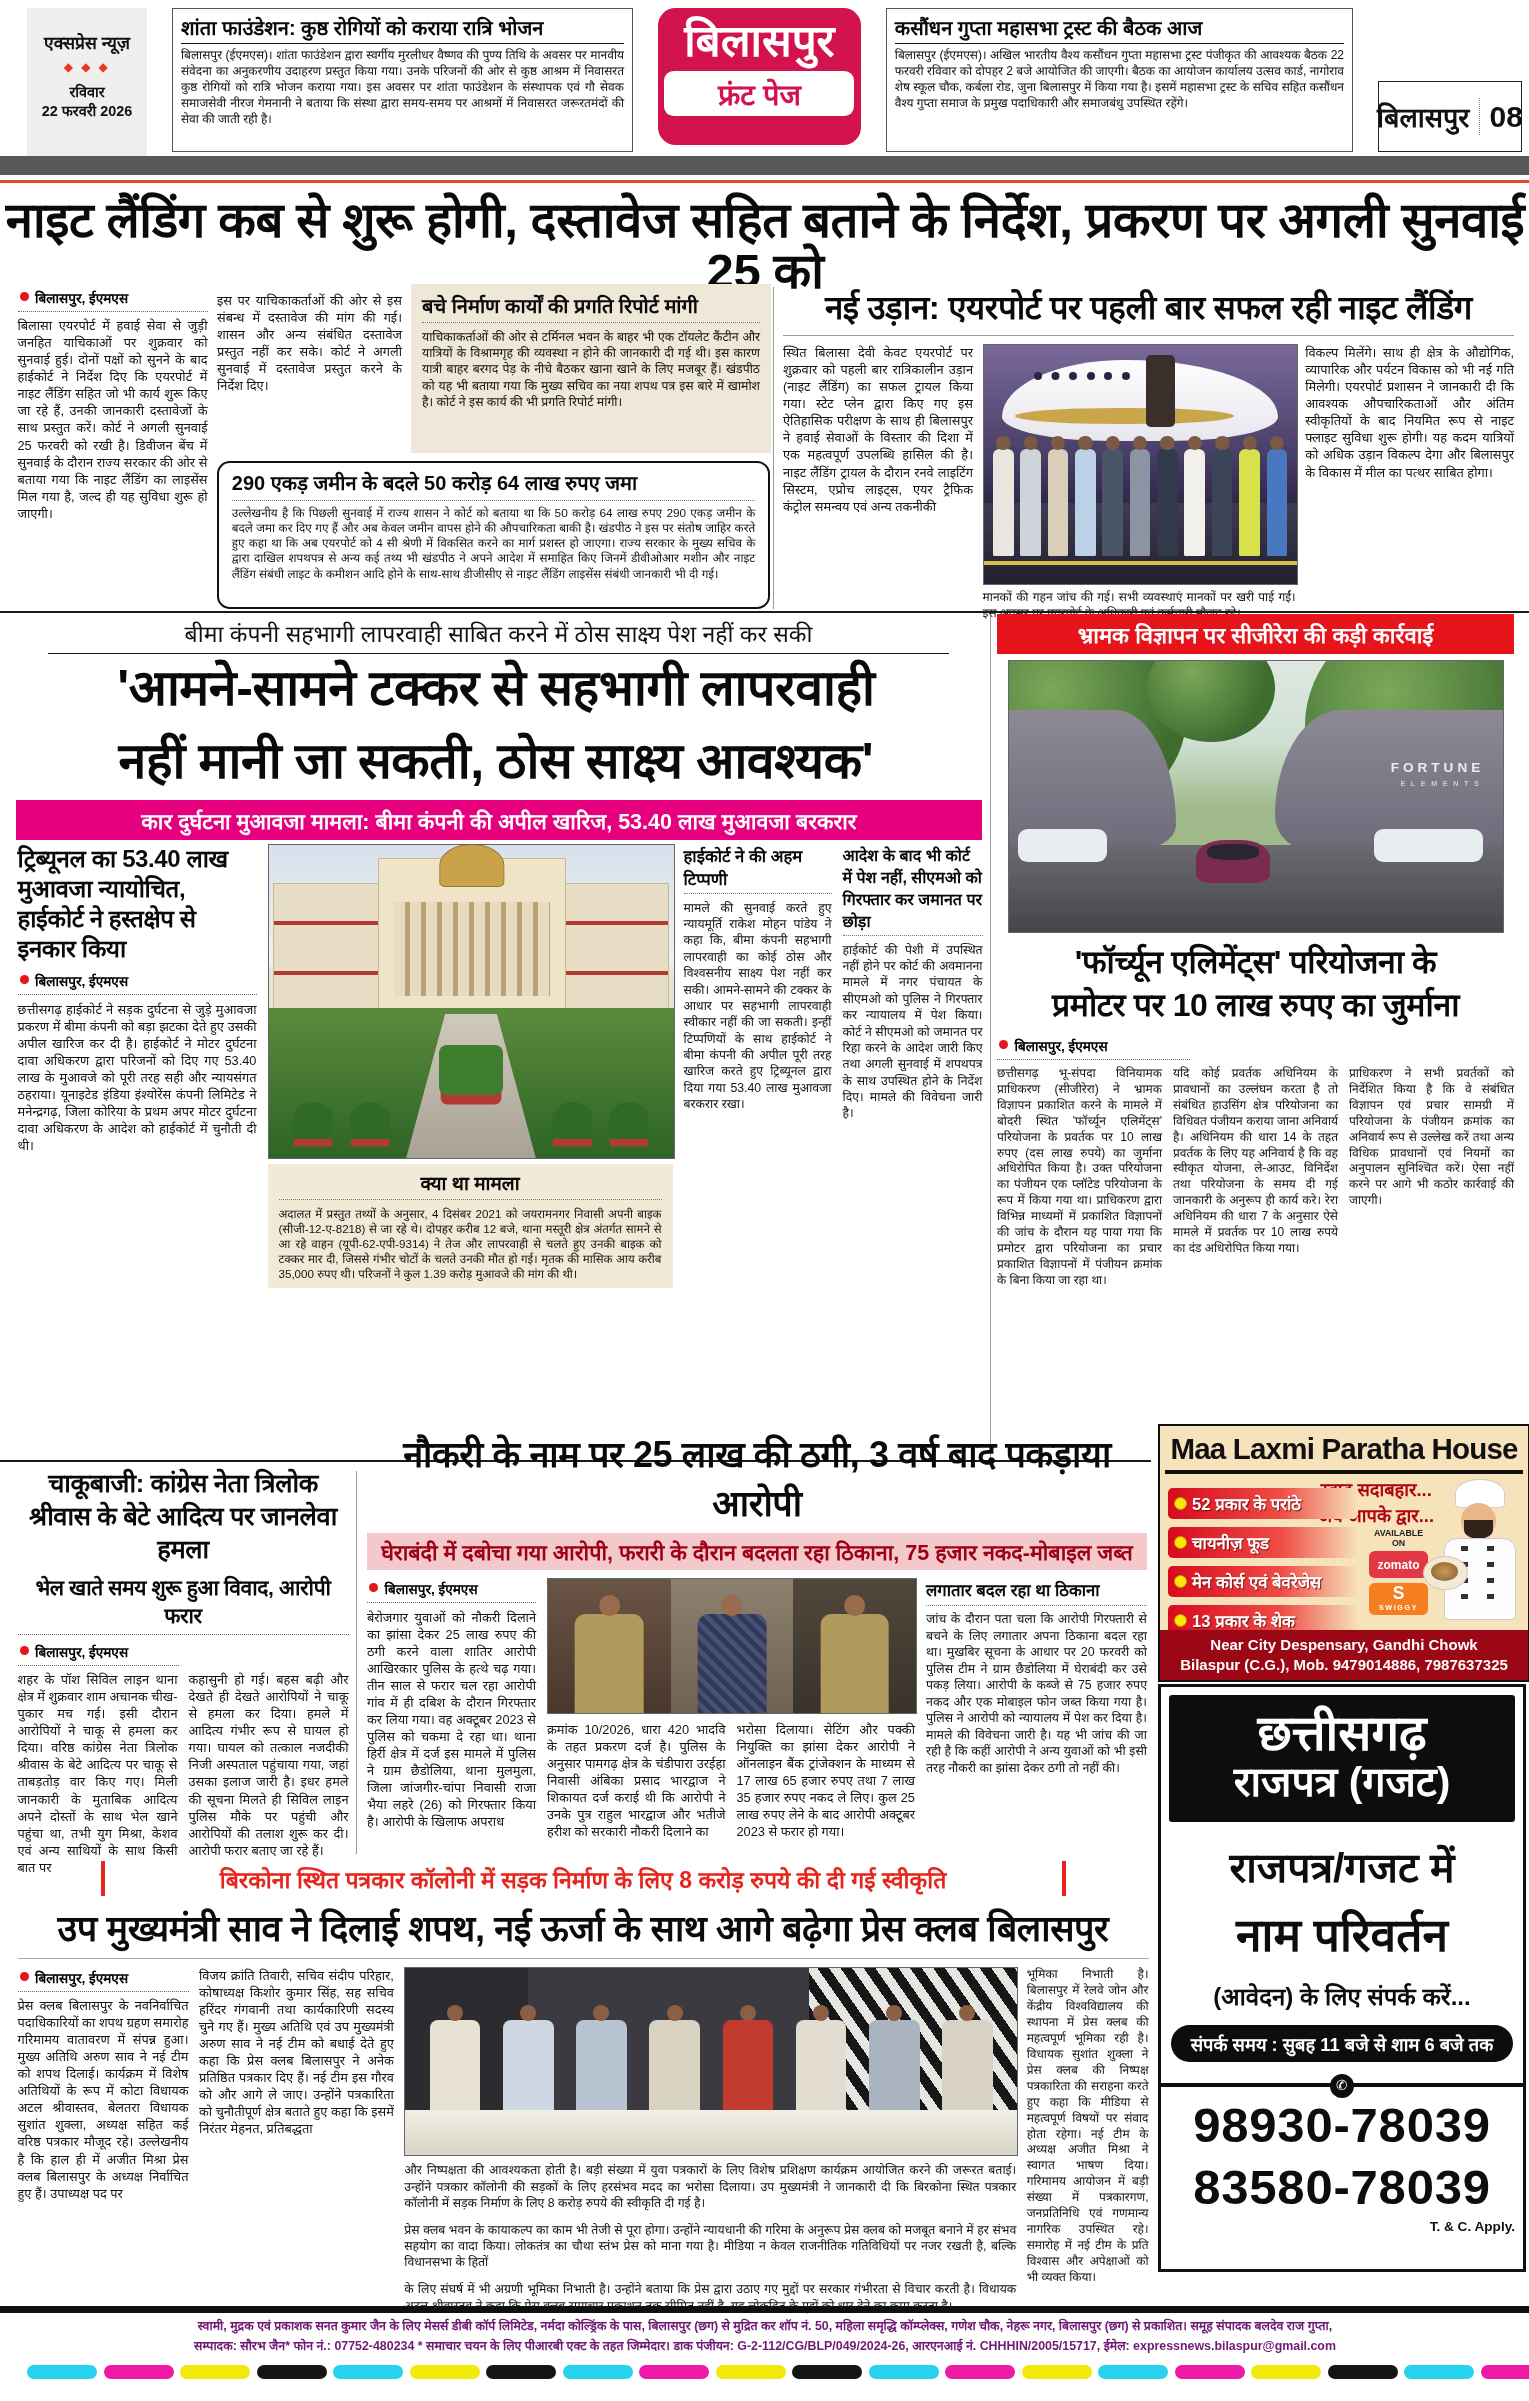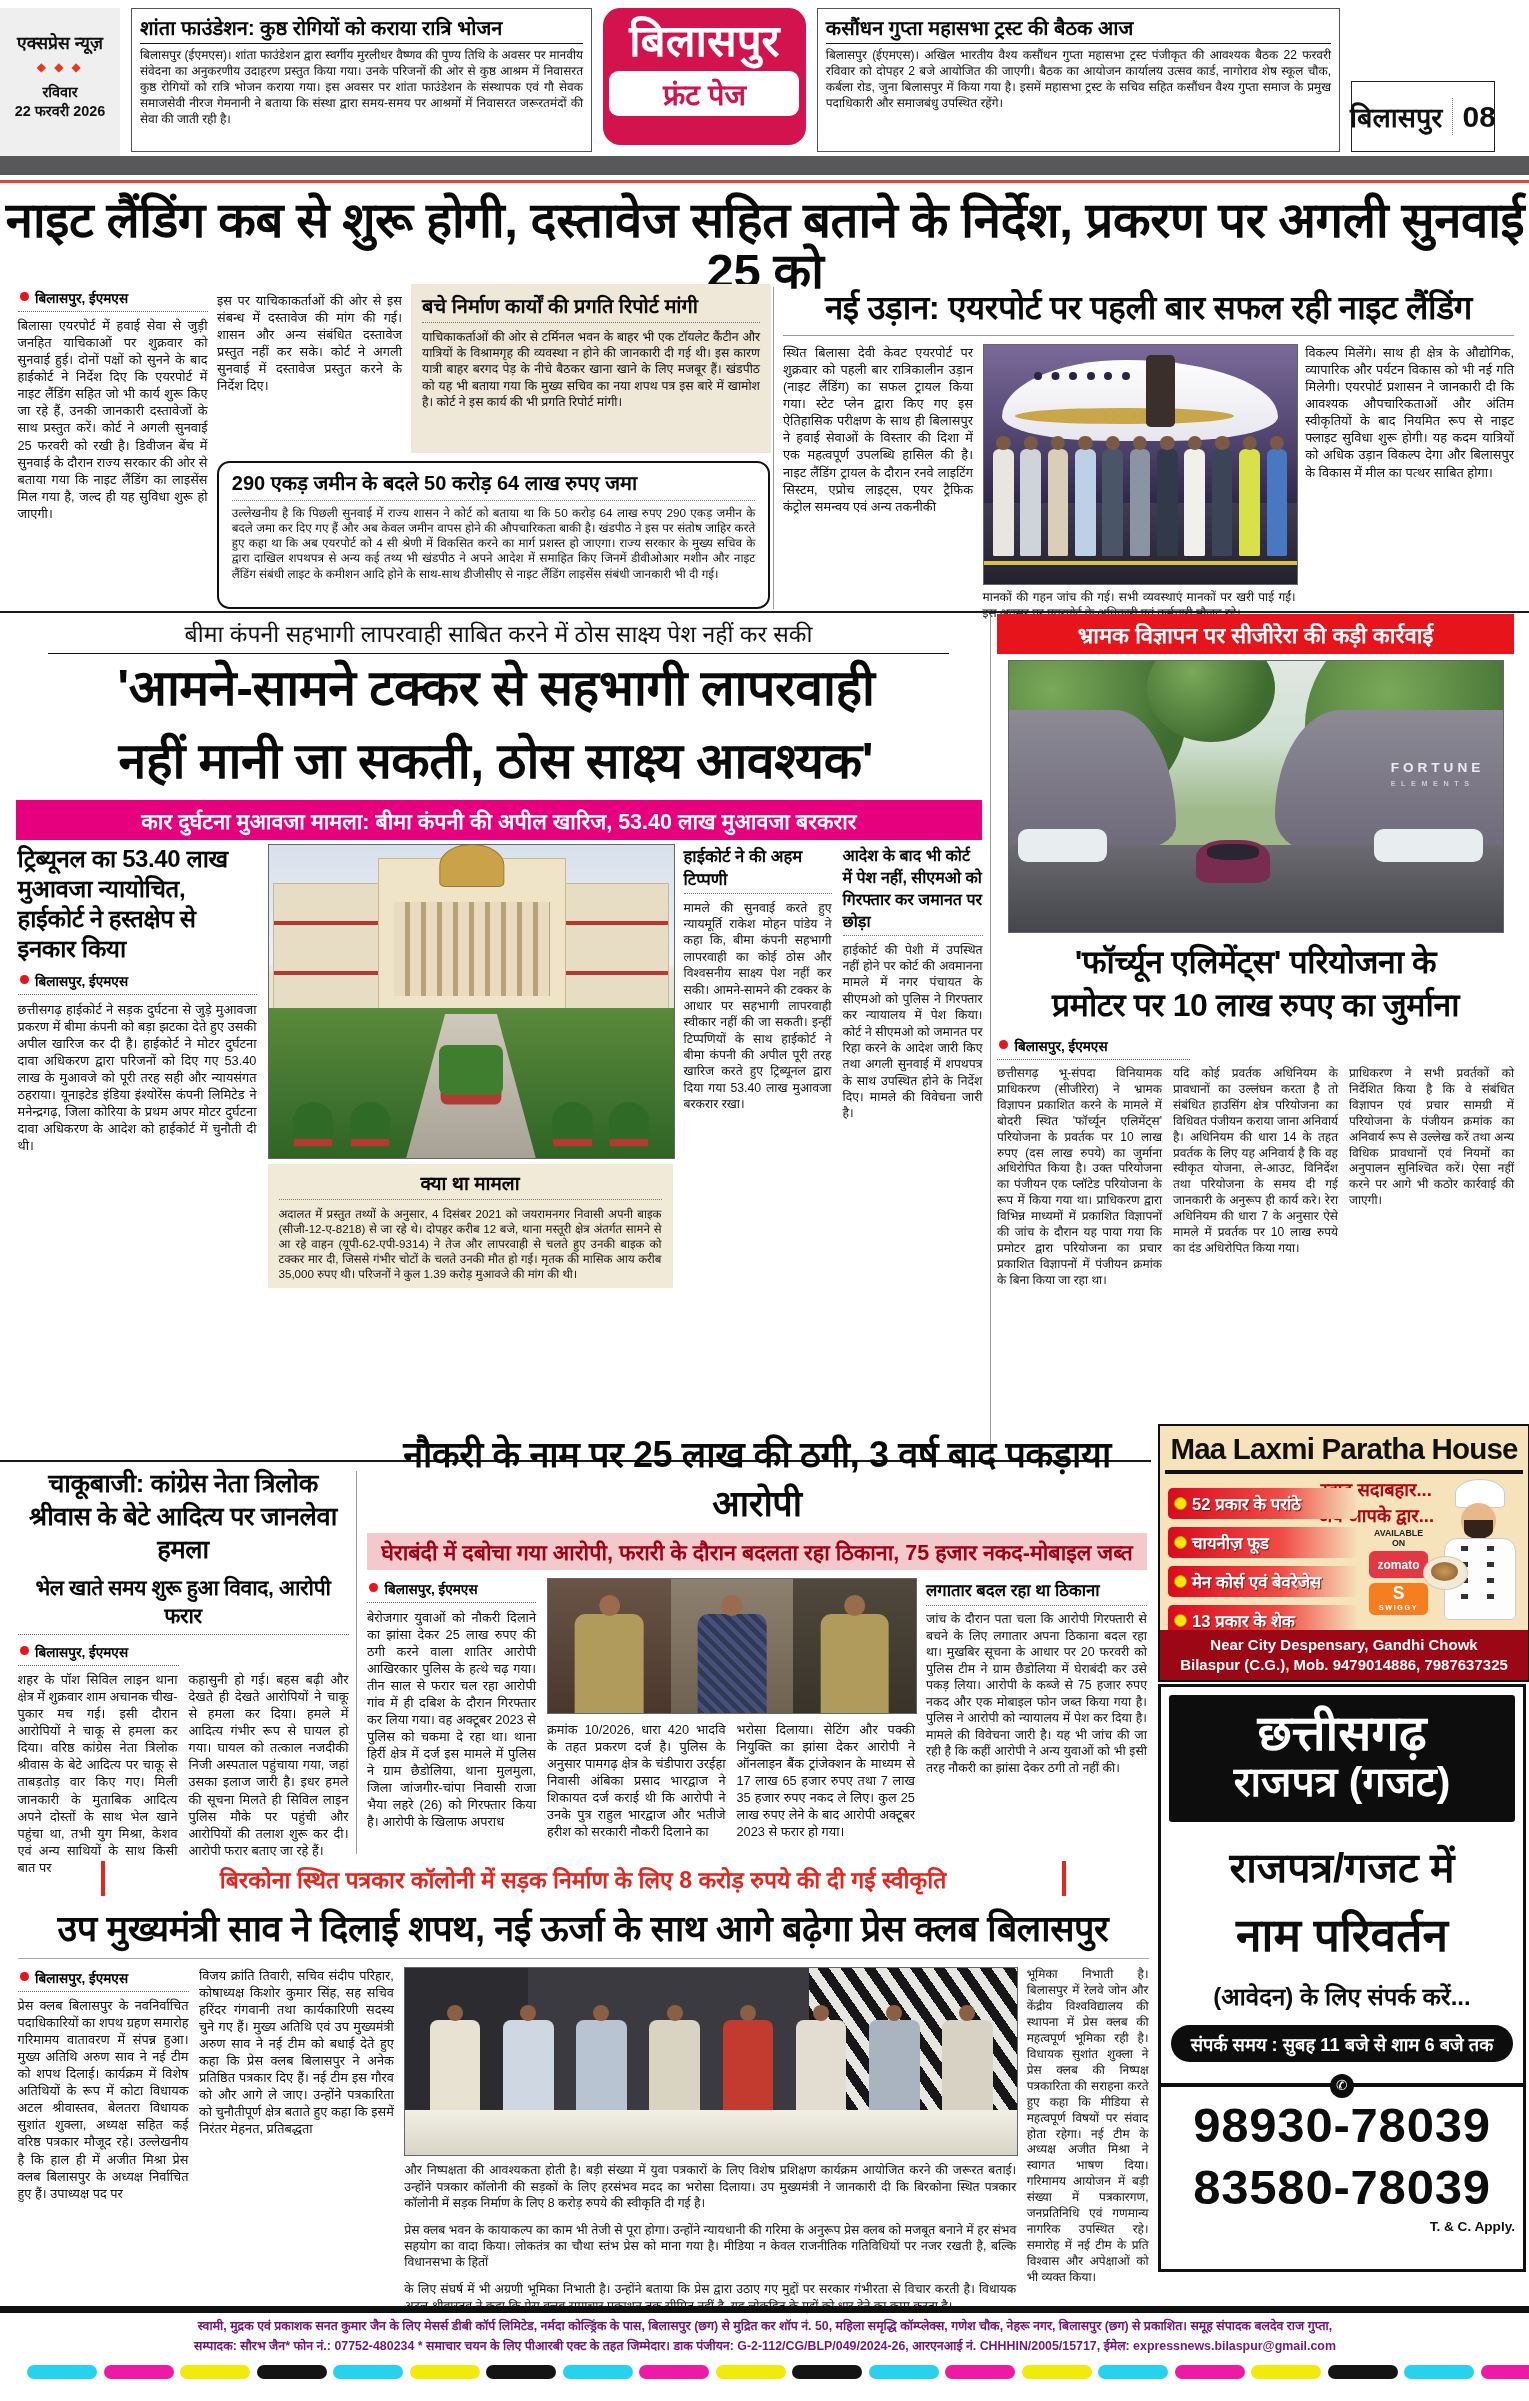--- a/index.html
+++ b/index.html
@@ -57,21 +57,21 @@
   .hc-main{position:absolute;left:27%;top:4%;width:46%;height:50%;background:#efe3c8;border:1.6px solid #cbb98e;}
   .hc-dome{position:absolute;left:50%;top:-9%;transform:translateX(-50%);width:34%;height:26%;background:#caa24a;border-radius:50% 50% 10% 10%;border:1.6px solid #9a7a30;}
   .hc-cols{position:absolute;left:8%;top:28%;width:84%;height:60%;background:repeating-linear-gradient(90deg,#e8dcc0 0 11px,#b9a274 11px 16px);}
   .hc-lawn{position:absolute;bottom:0;width:100%;height:48%;background:linear-gradient(#5a8a3c,#2f6426);}
   .hc-path{position:absolute;bottom:0;left:34%;width:32%;height:46%;background:linear-gradient(#cfc9bc,#a8a296);clip-path:polygon(30% 0,70% 0,100% 100%,0 100%);}
   .hc-hedge{position:absolute;bottom:20%;left:42%;width:16%;height:16%;background:#3f7d2f;border-radius:8px;box-shadow:0 11px 0 -1.6px #b23a30;}
   .hc-plant{position:absolute;bottom:6%;width:10%;height:12%;background:#2f6b26;border-radius:50% 50% 0 0;box-shadow:0 8px 0 -0.8px #b23a30;}
   .hc-plant.a{left:6%;}.hc-plant.b{left:20%;}.hc-plant.c{right:6%;}.hc-plant.d{right:20%;}
   .fg{background:linear-gradient(#dfe8e2 0%,#cfe0d2 30%,#9fb98a 55%);}
   .fg-tree{position:absolute;border-radius:50%;background:radial-gradient(circle at 35% 35%,#7aa95a,#3e6b2f 70%);}
-  .fg-wall{position:absolute;top:18%;height:52%;background:linear-gradient(#8d8a96,#6e6a7a);}
+  .fg-wall{position:absolute;top:18%;height:52%;background:linear-gradient(#8d8a96,#6e6a7a);text-align:right;}
   .fg-wall.l{left:0;width:34%;border-radius:0 40% 30% 0/0 90% 20% 0;}
   .fg-wall.r{right:0;width:46%;border-radius:35% 0 0 20%/90% 0 0 30%;}
   .fg-sign{position:absolute;right:8%;top:36%;color:#efeaf2;font-weight:bold;letter-spacing:4px;font-size:13.6px;}
   .fg-sign small{display:block;font-size:7.2px;letter-spacing:5.6px;color:#cfc8da;margin-top:4px;}
   .fg-road{position:absolute;bottom:0;width:100%;height:32%;background:linear-gradient(#6a6a70,#45454c);}
   .fg-car{position:absolute;bottom:18%;left:38%;width:15%;height:16%;background:#7a2c50;border-radius:40% 40% 20% 20%;}
   .fg-car::before{content:"";position:absolute;left:15%;top:10%;width:70%;height:36%;background:#2a2433;border-radius:40%;}
   .fg-shrub{position:absolute;bottom:26%;height:12%;background:#e8eef0;border-radius:9.6px;}
   .ar{display:flex;}
   .ar .pn{flex:1;position:relative;}
@@ -134,21 +134,21 @@
   .footer{font-size:12.4px;font-weight:bold;color:#701a75;text-align:center;line-height:1.6;}
   .cmyk{display:flex;justify-content:space-between;align-items:center;padding:0 24px;}
   .cmyk span{display:block;height:14.4px;border-radius:7.2px;flex:1;margin:0 3.2px;}
   .cmyk .c{background:#27d2ee;}.cmyk .m{background:#ee19a5;}.cmyk .y{background:#f2ea0a;}.cmyk .k{background:#141414;}
 </style>
 </head>
 <body>
 
 <div class="page">
 
-  <div class="abs" style="left:0;top:8px;width:1495px;height:144px;display:flex;gap:11px;">
+  <div class="abs" style="left:27px;top:8px;width:1495px;height:144px;display:flex;gap:25px;">
     <div class="masthead" style="width:120px;height:134px;">
       <div class="t">एक्सप्रेस न्यूज़</div>
       <div class="d">◆ ◆ ◆</div>
       <div class="day">रविवार</div>
       <div class="date">22 फरवरी 2026</div>
     </div>
     <div class="brief" style="width:443px;">
       <div class="bt">शांता फाउंडेशन: कुष्ठ रोगियों को कराया रात्रि भोजन</div>
       <div class="bb">बिलासपुर (ईएमएस)। शांता फाउंडेशन द्वारा स्वर्गीय मुरलीधर वैष्णव की पुण्य तिथि के अवसर पर मानवीय संवेदना का अनुकरणीय उदाहरण प्रस्तुत किया गया। उनके परिजनों की ओर से कुष्ठ आश्रम में निवासरत कुष्ठ रोगियों को रात्रि भोजन कराया गया। इस अवसर पर शांता फाउंडेशन के संस्थापक एवं गौ सेवक समाजसेवी नीरज गेमनानी ने बताया कि संस्था द्वारा समय-समय पर आश्रमों में निवासरत जरूरतमंदों की सेवा की जाती रही है।</div>
     </div>

